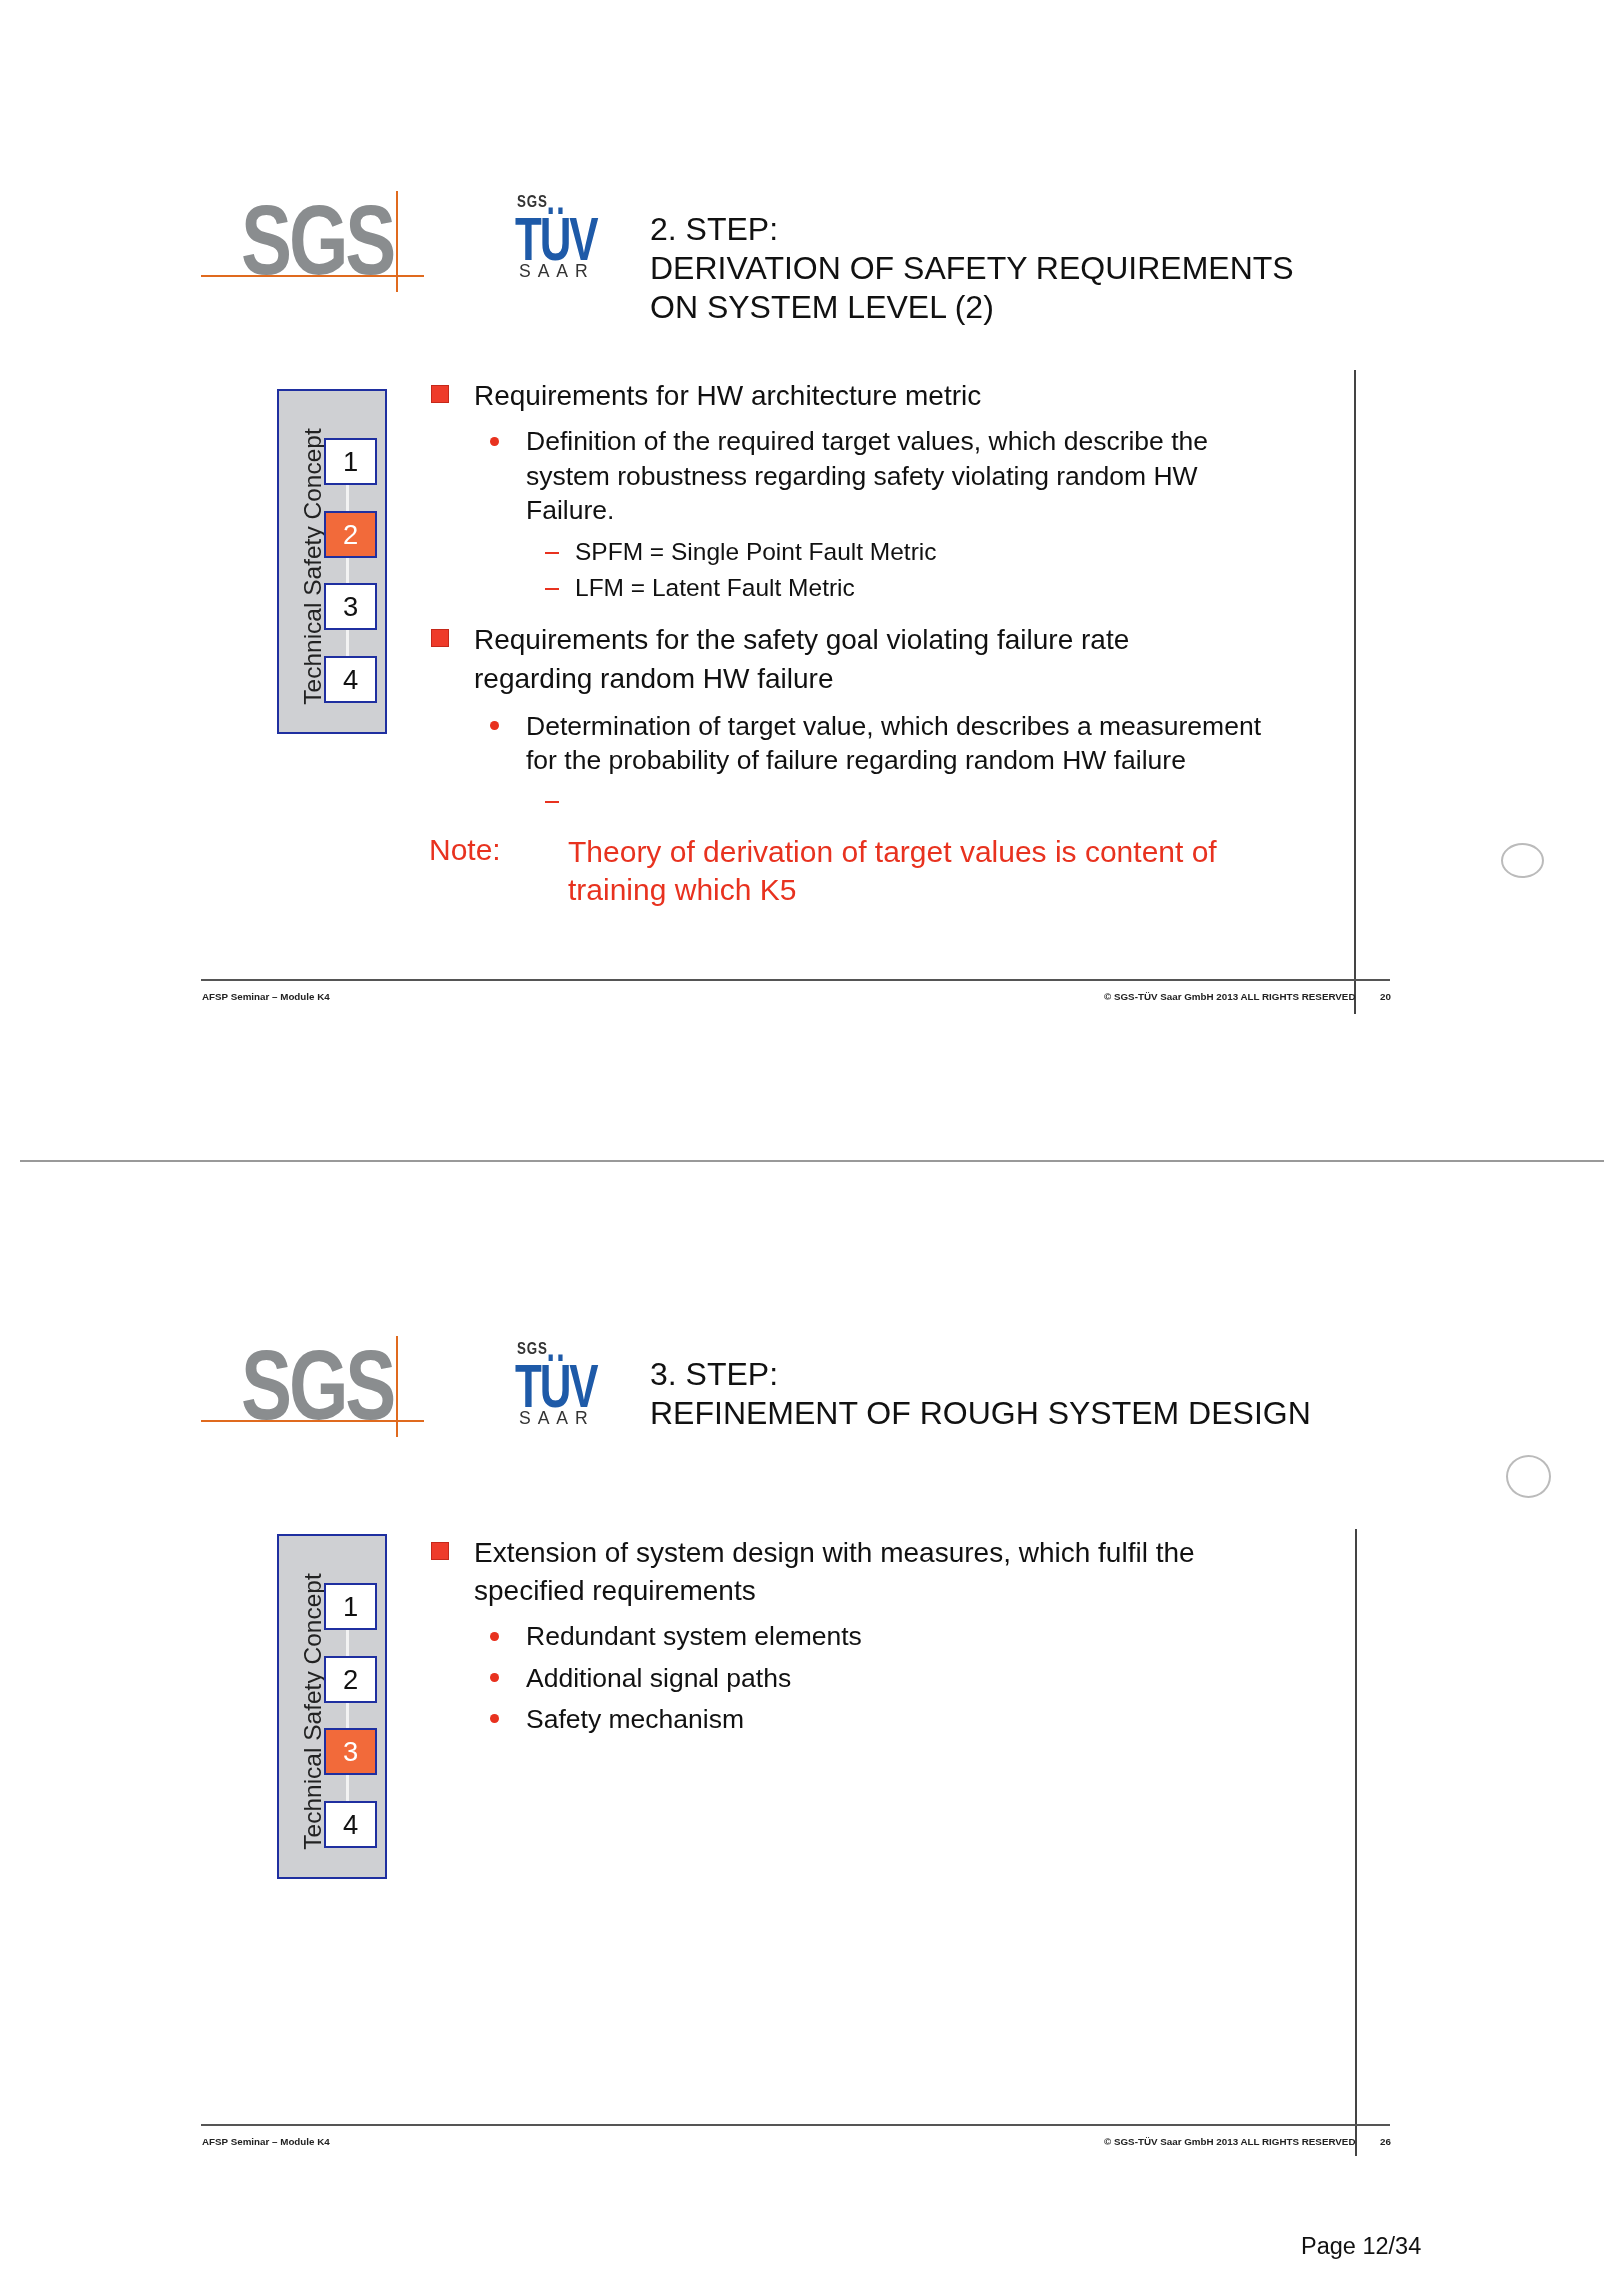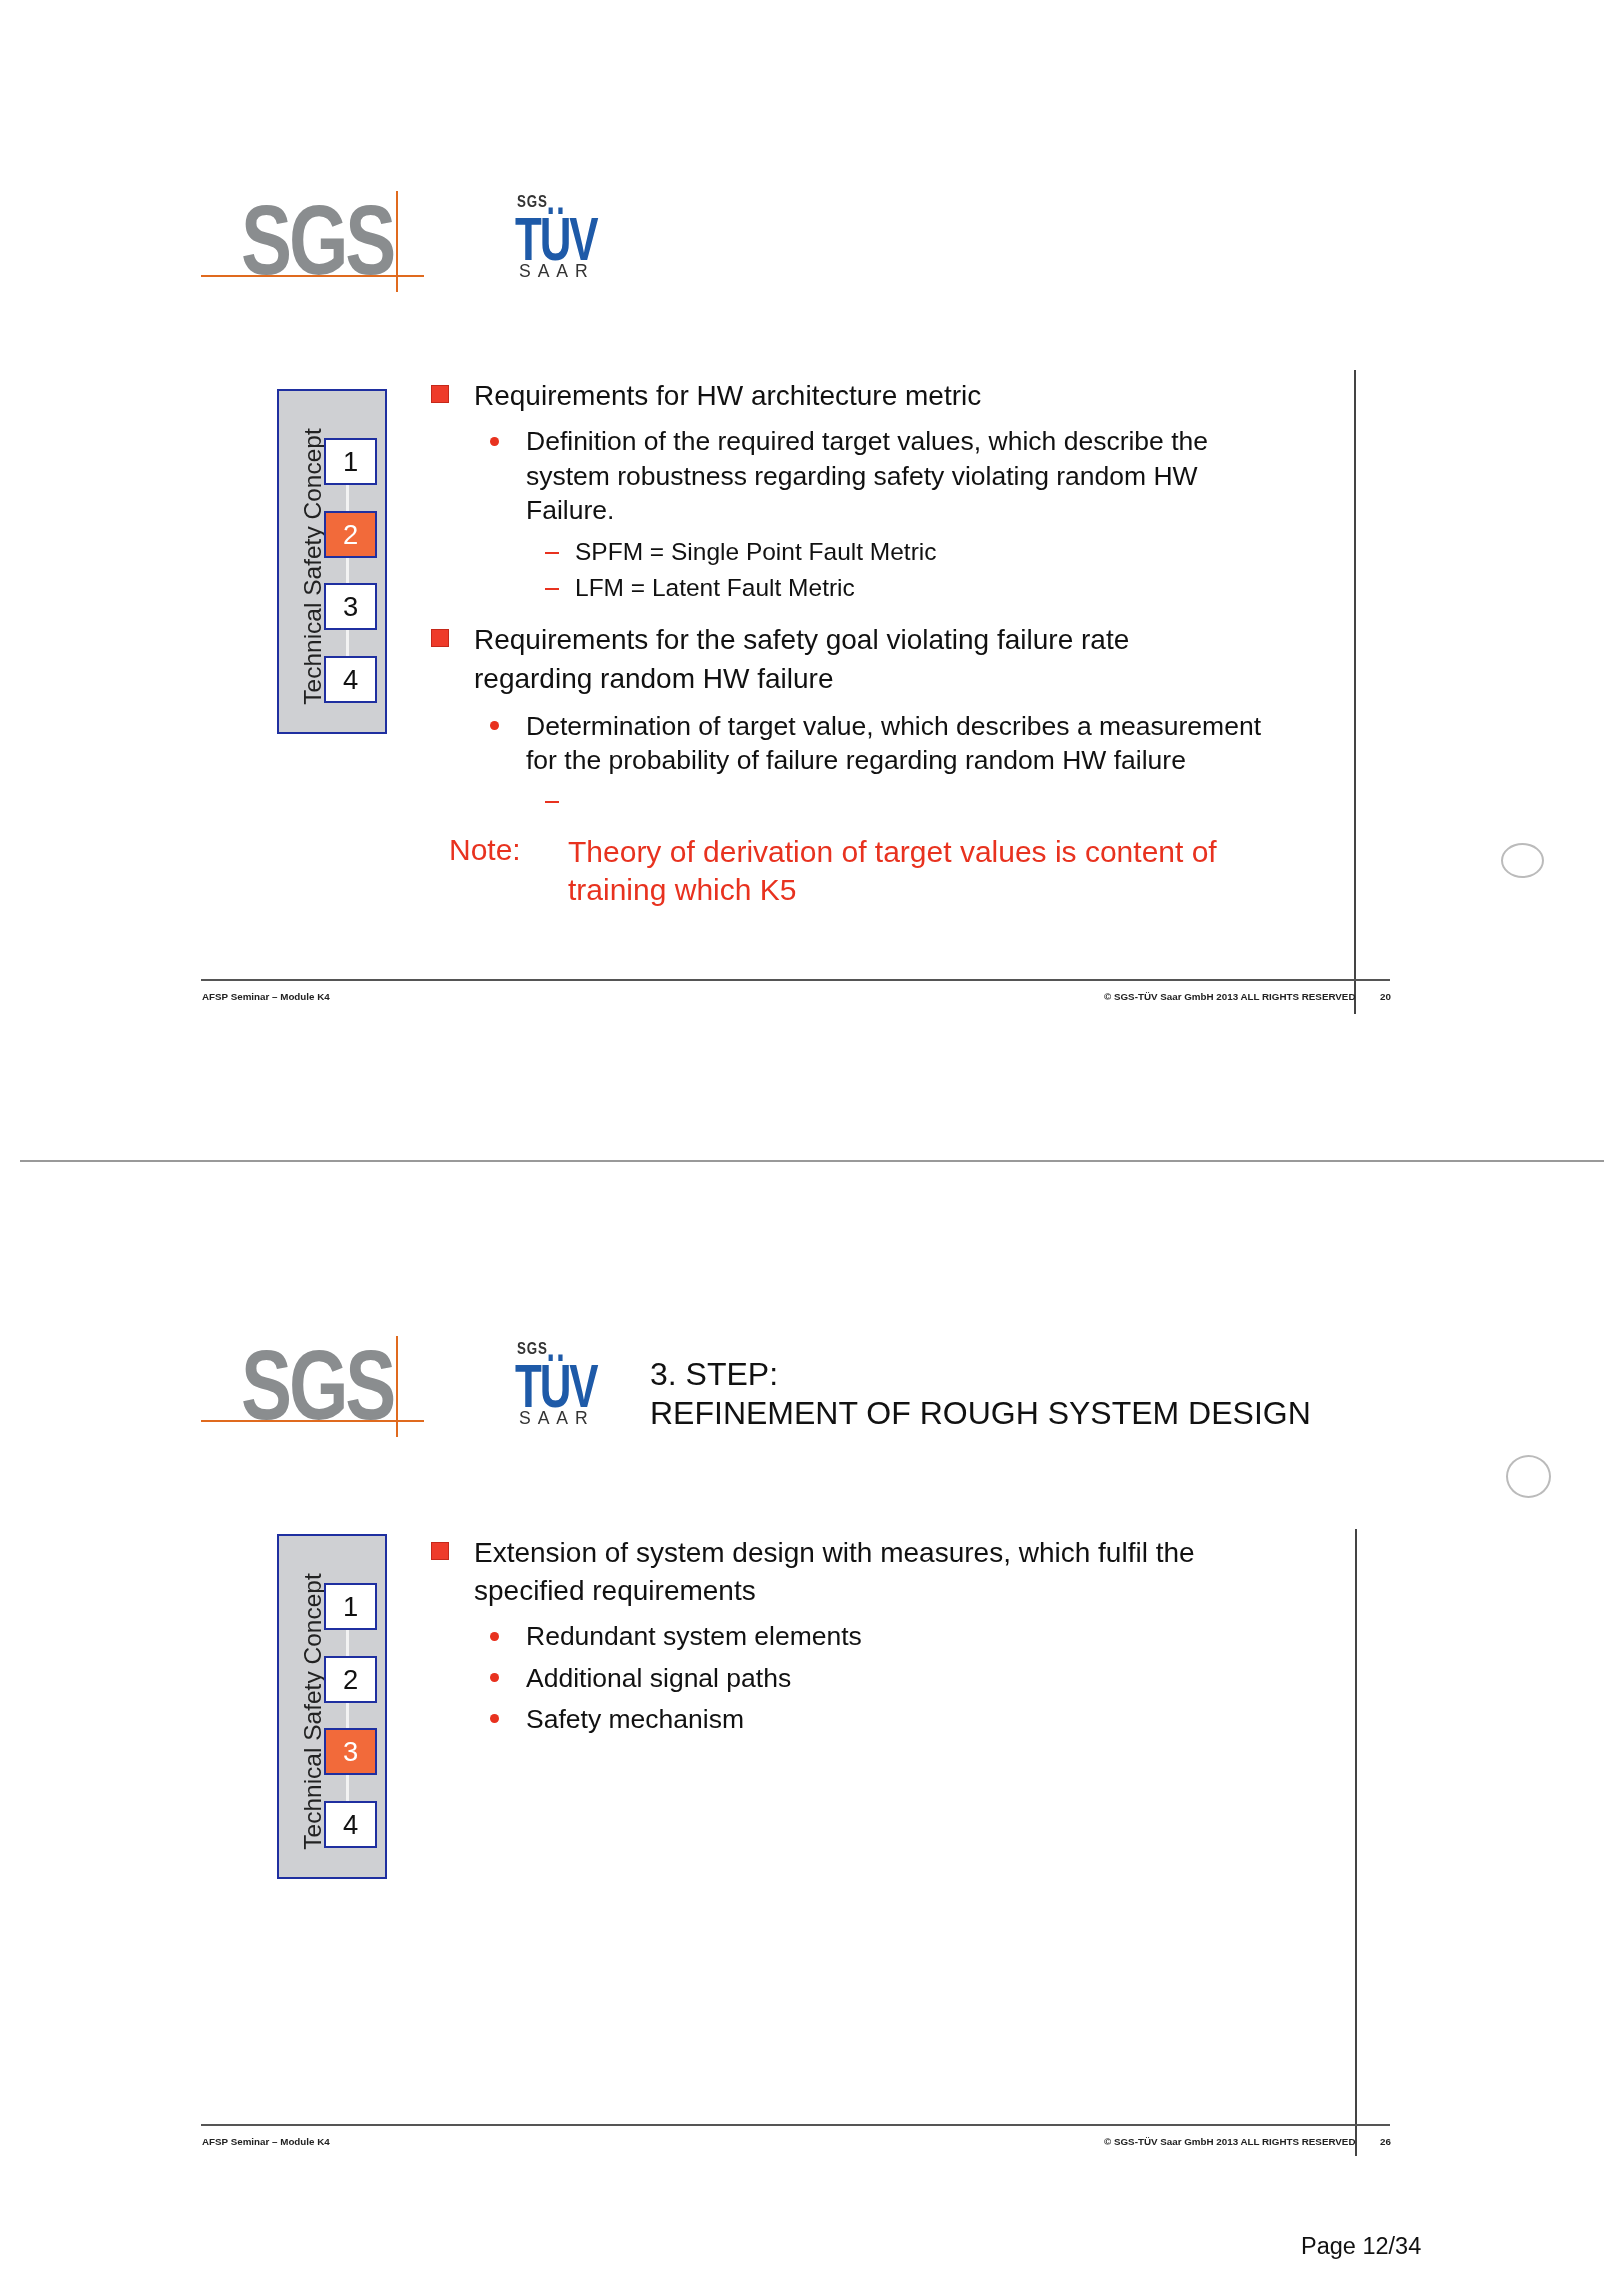--- a/index.html
+++ b/index.html
@@ -23,21 +23,21 @@
   .nav-box{position:absolute;left:45px;width:49px;height:43px;border:2.9px solid #1f2fa0;background:#fff;font-size:27.4px;text-align:center;line-height:43px;color:#111;}
   .nav-box.active{background:#f26a3a;color:#fff;}
   
   .vrule{position:absolute;width:2px;background:#444;}
   .l1{position:absolute;left:474px;font-size:28px;line-height:37px;color:#111;white-space:nowrap;}
   .sq{position:absolute;left:431px;width:15.7px;height:15.7px;background:#ee3b2a;border:1px solid #c5281a;}
   .l2{position:absolute;left:526px;font-size:26.5px;line-height:34px;color:#111;white-space:nowrap;}
   .dot{position:absolute;left:490px;width:8.8px;height:8.8px;border-radius:50%;background:#e8321f;}
   .l3{position:absolute;left:575px;font-size:24.5px;line-height:35px;color:#111;white-space:nowrap;}
   .dash{position:absolute;left:545px;width:13.7px;height:2px;background:#e8321f;}
-  .note-label{position:absolute;left:449px;font-size:30px;color:#e8321f;}
+  .note-label{position:absolute;left:429px;font-size:30px;color:#e8321f;}
   .note-text{position:absolute;left:568px;font-size:30px;line-height:38px;color:#e8321f;white-space:nowrap;}
   
   .fline{position:absolute;left:201px;width:1189px;height:2px;background:#555;}
   .ftxt{position:absolute;font-size:9.8px;font-weight:bold;color:#222;white-space:nowrap;}
   .page-div{position:absolute;left:19.6px;top:1160px;width:1584px;height:2px;background:#999;}
   .hole{position:absolute;border:2px solid #bbb;border-radius:50%;}
   .page-num{position:absolute;left:1301px;top:2233px;font-size:23.5px;color:#111;}
   b{font-weight:bold;}
 </style>
 </head>
@@ -50,20 +50,25 @@
     <div class="sgs-hline" style="top:275px;"></div>
     <div class="sgs-vline" style="top:191px;height:101px;"></div>
   </div>
 
   <div>
     <div class="tuv-sgs" style="top:192px;">SGS</div>
     <div class="tuv-main" style="top:209px;">TÜV</div>
     <div class="tuv-saar" style="top:261px;">SAAR</div>
   </div>
 
+  <div class="title" style="top:210px;">
+    <div>2. STEP:</div>
+    <div>DERIVATION OF SAFETY REQUIREMENTS</div>
+    <div>ON SYSTEM LEVEL (2)</div>
+  </div>
 
   <div class="nav" style="top:389px;">
     <div class="nav-label">Technical Safety Concept</div>
     <div class="nav-track"></div>
     <div class="nav-box" style="top:47px;">1</div>
     <div class="nav-box active" style="top:120px;">2</div>
     <div class="nav-box" style="top:192px;">3</div>
     <div class="nav-box" style="top:265px;">4</div>
   </div>
 

